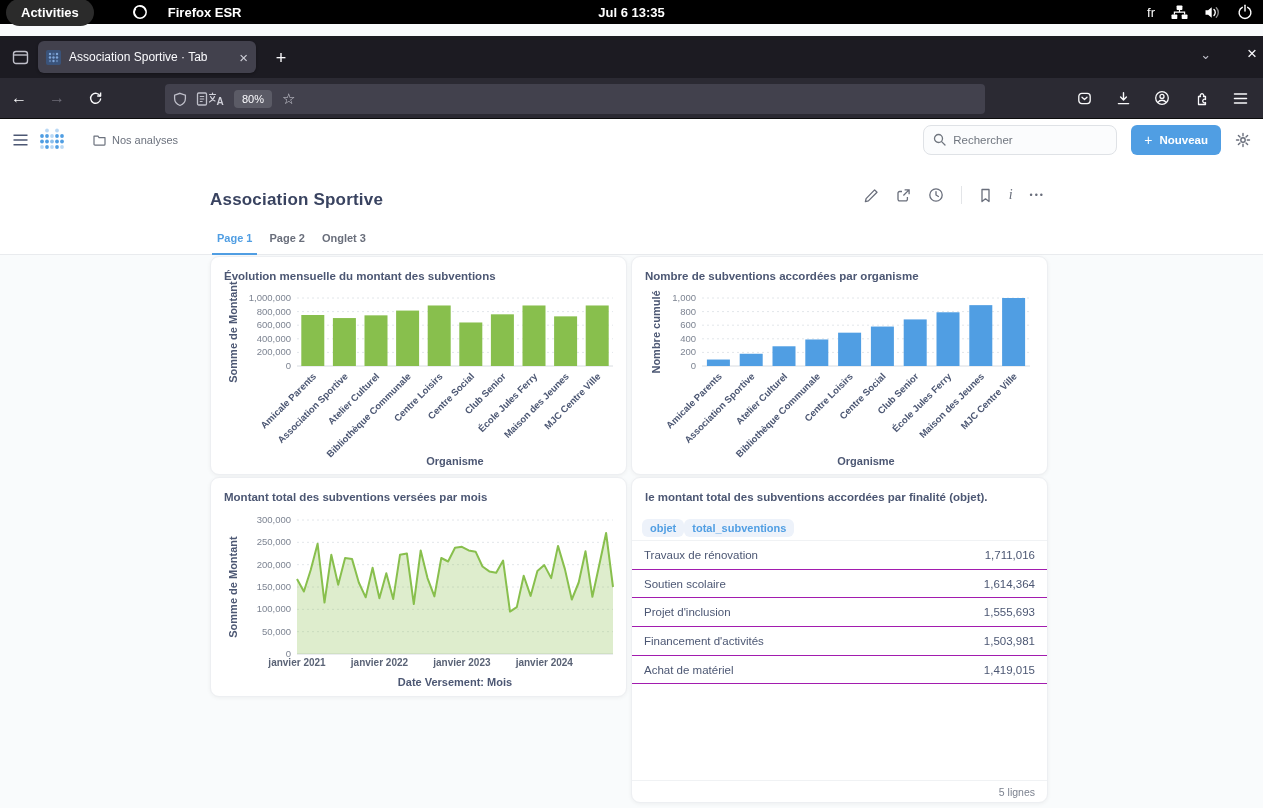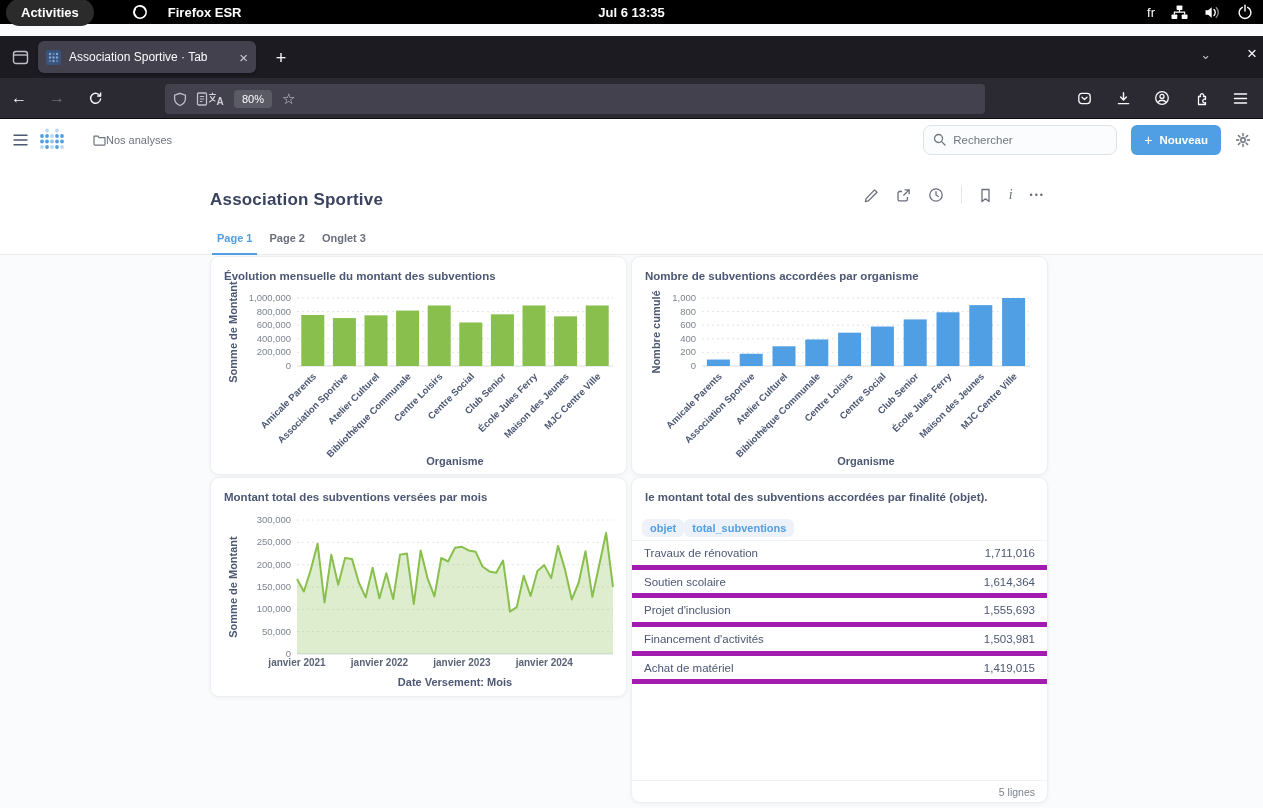--- a/index.html
+++ b/index.html
@@ -32,21 +32,21 @@
   .url-bar{position:absolute;left:165px;top:6px;width:820px;height:30px;background:#42414D;border-radius:4px;display:flex;align-items:center;padding:0 8px;color:#FBFBFE}
   .url-text{flex:1;font-size:12.5px;margin-left:6px;white-space:nowrap;overflow:hidden}
   .url-host{color:#FBFBFE}.url-rest{color:#ABABB5}
   .zoom-badge{background:#5B5B66;border-radius:4px;padding:3px 8px;font-size:11px;color:#FBFBFE;margin:0 10px}
   .star{font-size:15px;color:#CFCFD8}
   .nav-icons-right{position:absolute;right:8px;top:5px;display:flex;gap:9px}
   
   .mb-header{position:absolute;top:119px;left:0;width:1263px;height:41px;background:#fff;display:flex;align-items:center}
   .mb-burger{margin-left:13px;width:16px}
   .mb-logo{margin-left:10px}
-  .mb-breadcrumb{display:flex;align-items:flex-start;margin-left:28px;color:#6C727E;font-size:11px}
+  .mb-breadcrumb{display:flex;align-items:flex-start;gap:6px;margin-left:28px;color:#6C727E;font-size:11px}
   .mb-right{position:absolute;right:12px;display:flex;align-items:center;gap:14px}
   .mb-search{width:194px;height:30px;border:1px solid #DFE2E6;border-radius:8px;background:#FBFCFD;display:flex;align-items:center;padding:0 9px;gap:7px}
   .mb-search input{border:none;outline:none;background:transparent;font-size:11.5px;color:#4C5773;width:150px;font-family:"Liberation Sans",sans-serif}
   .mb-search input::placeholder{color:#70767F}
   .mb-new{height:30px;background:#509EE3;color:#fff;border:none;border-radius:6px;font-size:11.5px;font-weight:700;padding:0 13px;display:flex;align-items:center;gap:7px;font-family:"Liberation Sans",sans-serif}
   .mb-new .plus{font-size:14px;font-weight:400}
   
   .dash-header{position:absolute;top:160px;left:0;width:1263px;height:95px;background:#fff;border-bottom:1px solid #E9EBEE}
   .dash-title{position:absolute;left:210px;top:30px;font-size:17px;font-weight:700;color:#394360;letter-spacing:.2px}
   .dash-actions{position:absolute;right:218px;top:26px;display:flex;align-items:center;gap:17px;color:#696E7B}
@@ -66,21 +66,21 @@
   .chart-svg{position:absolute;left:0;top:0}
   
   .tick{font-family:"Liberation Sans",sans-serif;font-size:9.5px;fill:#7D8492}
   .xcat{font-family:"Liberation Sans",sans-serif;font-size:9.5px;font-weight:700;fill:#4C5773}
   .xtick{font-family:"Liberation Sans",sans-serif;font-size:10px;font-weight:700;fill:#5A6376}
   .axis-title{font-family:"Liberation Sans",sans-serif;font-size:11px;font-weight:700;fill:#4C5773}
   
   .thead{position:absolute;left:0;right:0;top:37px;height:26px;display:flex;justify-content:flex-start;align-items:center;padding:0 10px;border-bottom:1px solid #F0F2F4}
   .th-pill{background:#EDF2FA;color:#509EE3;font-size:11px;font-weight:700;border-radius:6px;padding:3px 8px}
   .tbody{position:absolute;left:0;right:0;top:63px}
-  .trow{height:28.7px;display:flex;justify-content:space-between;align-items:center;padding:0 12px;border-bottom:5px solid #a21caf;font-size:11.5px;color:#4C5773}
+  .trow{height:28.7px;display:flex;justify-content:space-between;align-items:center;padding:0 12px;border-bottom:1px solid #a21caf;font-size:11.5px;color:#4C5773}
   .tfoot{position:absolute;left:0;right:0;bottom:0;height:22px;border-top:1px solid #F0F2F4;display:flex;align-items:center;justify-content:flex-end;padding:0 12px;font-size:10.5px;color:#7C828F}
 </style>
 </head>
 <body>
 
 <div class="gnome-bar">
   <div class="activities">Activities</div>
   <div class="ff-app">
     <span>
         <svg width="16" height="16" viewBox="0 0 16 16">

